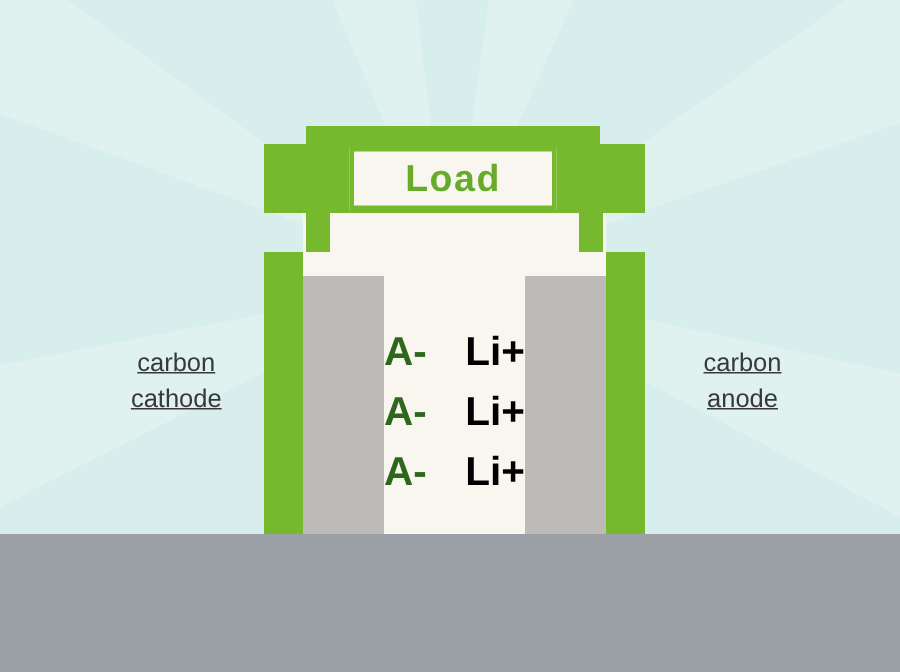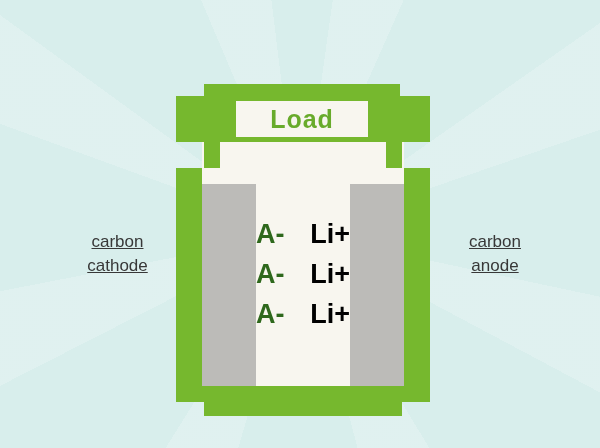--- a/index.html
+++ b/index.html
@@ -3,21 +3,21 @@
 <meta charset="utf-8">
 <style>
   html,body{margin:0;padding:0;}
   body{
     font-family:"Liberation Sans", sans-serif;
     background:#9aa0a6;
   }
   .stage{
     position:relative;
     width:600px;
-    height:448px;
+    height:356px;
     margin:0 auto;
     background:#d8eeec;
     overflow:hidden;
   }
   .rays{
     position:absolute;
     inset:0;
     background:repeating-conic-gradient(from 8deg at 50% 52%,
       rgba(255,255,255,0.20) 0deg 16deg,
       rgba(255,255,255,0) 16deg 47deg);

